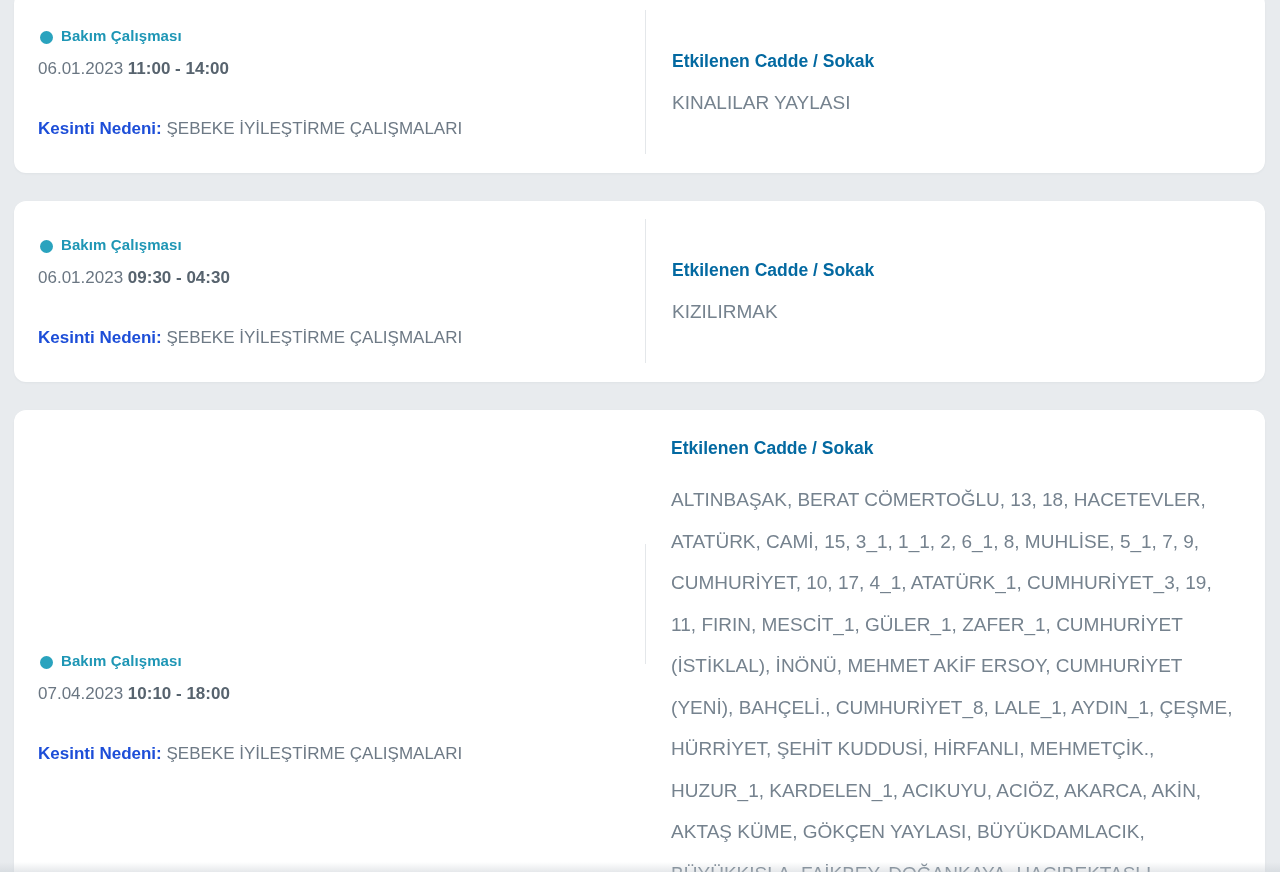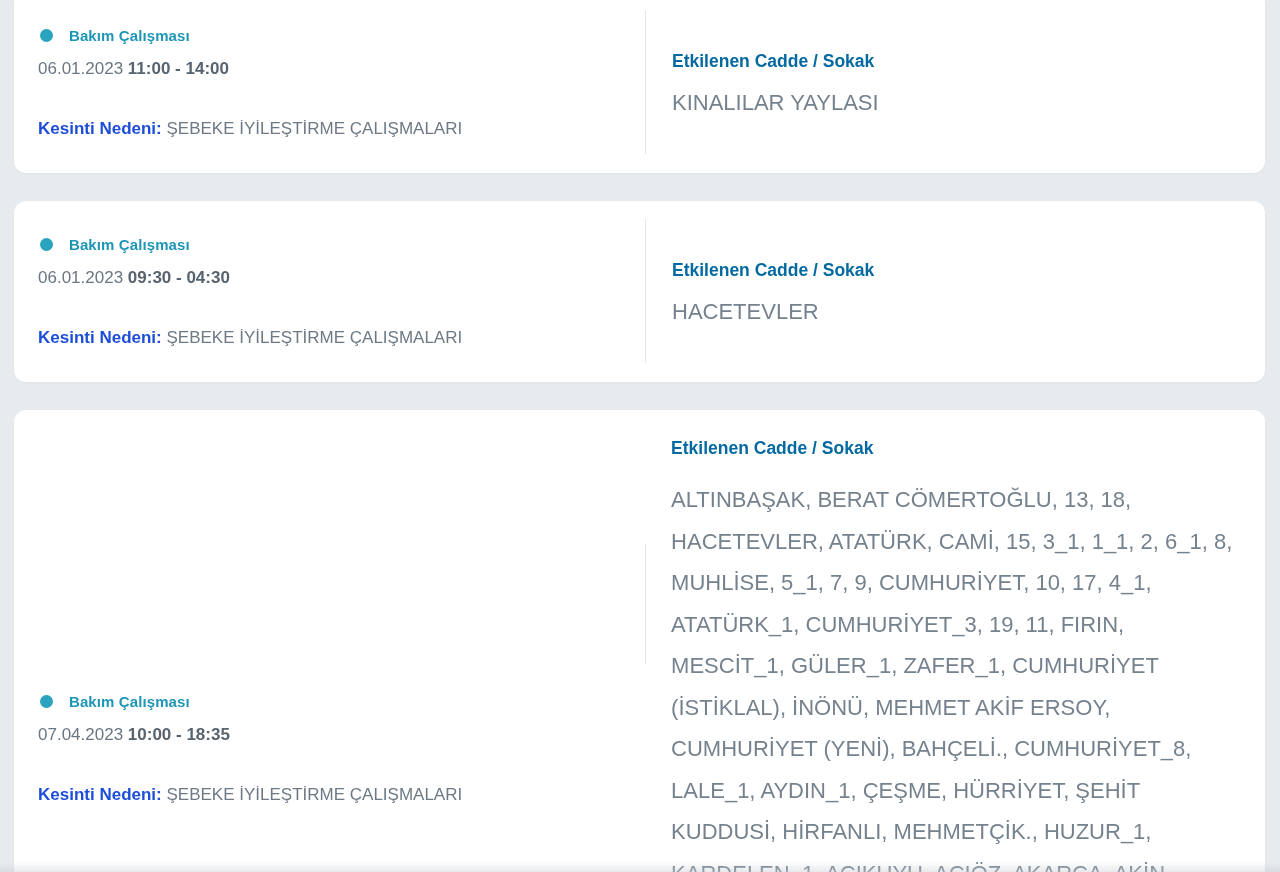--- a/index.html
+++ b/index.html
@@ -37,24 +37,23 @@
   
   .col-left {
     flex: 0 0 631px;
     padding: 20px 20px 20px 24px;
     display: flex;
     flex-direction: column;
     justify-content: center;
   }
   .status-row {
     display: flex;
-    align-items: center;
+    align-items: flex-end;
     margin-left: 2px;
     margin-bottom: 15px;
-    gap: 8px;
   }
   .dot {
     width: 13px;
     height: 13px;
     border-radius: 50%;
     background: #2aa3be;
     margin-right: 8px;
     flex: 0 0 auto;
   }
   .status-label {
@@ -99,21 +98,21 @@
     flex-direction: column;
     justify-content: center;
   }
   .streets-title {
     font-size: 17.5px;
     font-weight: bold;
     color: #0369a1;
     margin-bottom: 20px;
   }
   .streets-value {
-    font-size: 22px;
+    font-size: 19px;
     color: #75828e;
     line-height: 41.5px;
   }
   .card--std .streets-value { line-height: 22px; }
 
   .bottom-fade {
     position: absolute;
     left: 0; right: 0; bottom: 0;
     height: 10px;
     background: linear-gradient(to bottom, rgba(205,210,215,0), rgba(198,204,210,0.45));
@@ -162,34 +161,34 @@
       </div>
       <div class="reason-row">
         <span class="reason-label">Kesinti Nedeni:</span>
         <span> </span>
         <span class="reason-value">ŞEBEKE İYİLEŞTİRME ÇALIŞMALARI</span>
       </div>
     </div>
     <div class="divider"></div>
     <div class="col-right">
       <div class="streets-title">Etkilenen Cadde / Sokak</div>
-      <div class="streets-value">HACETEVLER</div>
+      <div class="streets-value">KIZILIRMAK</div>
     </div>
   </section>
 
   <section class="card card--tall">
     <div class="col-left">
       <div class="status-row">
         <span class="dot"></span>
         <span class="status-label">Bakım Çalışması</span>
       </div>
       <div class="date-row">
         <span class="date">07.04.2023</span>
         <span> </span>
-        <span class="time">10:00 - 18:35</span>
+        <span class="time">10:10 - 18:00</span>
       </div>
       <div class="reason-row">
         <span class="reason-label">Kesinti Nedeni:</span>
         <span> </span>
         <span class="reason-value">ŞEBEKE İYİLEŞTİRME ÇALIŞMALARI</span>
       </div>
     </div>
     <div class="divider"></div>
     <div class="col-right">
       <div class="streets-title">Etkilenen Cadde / Sokak</div>

